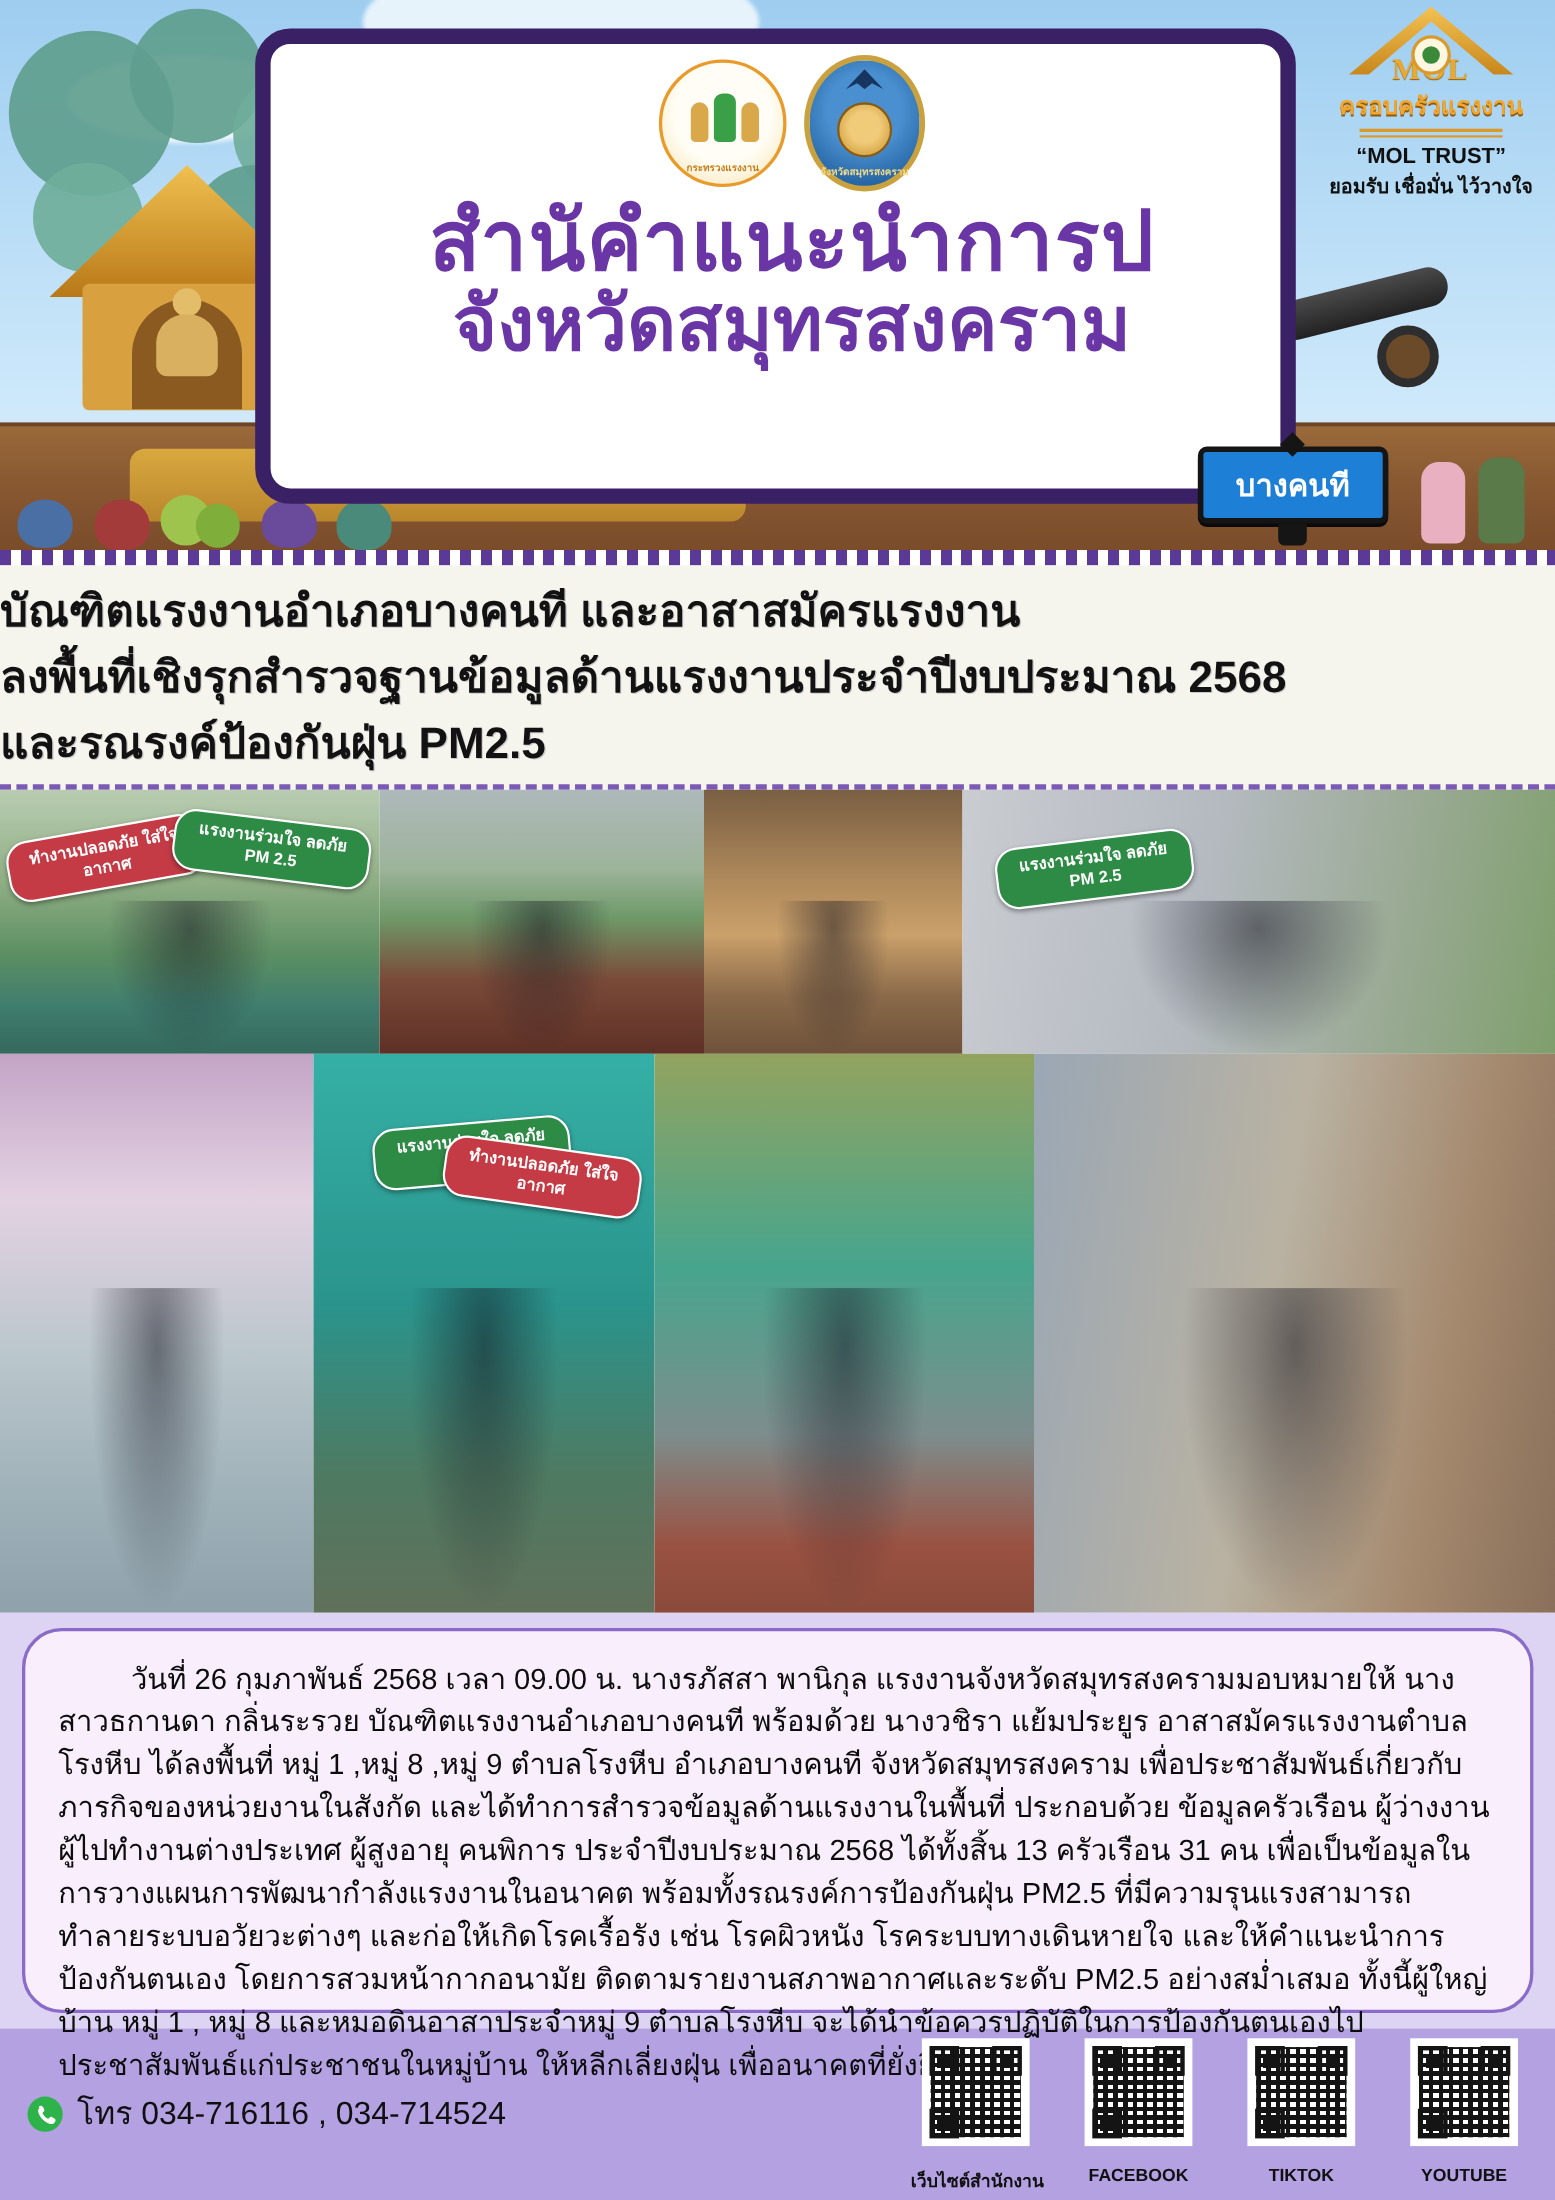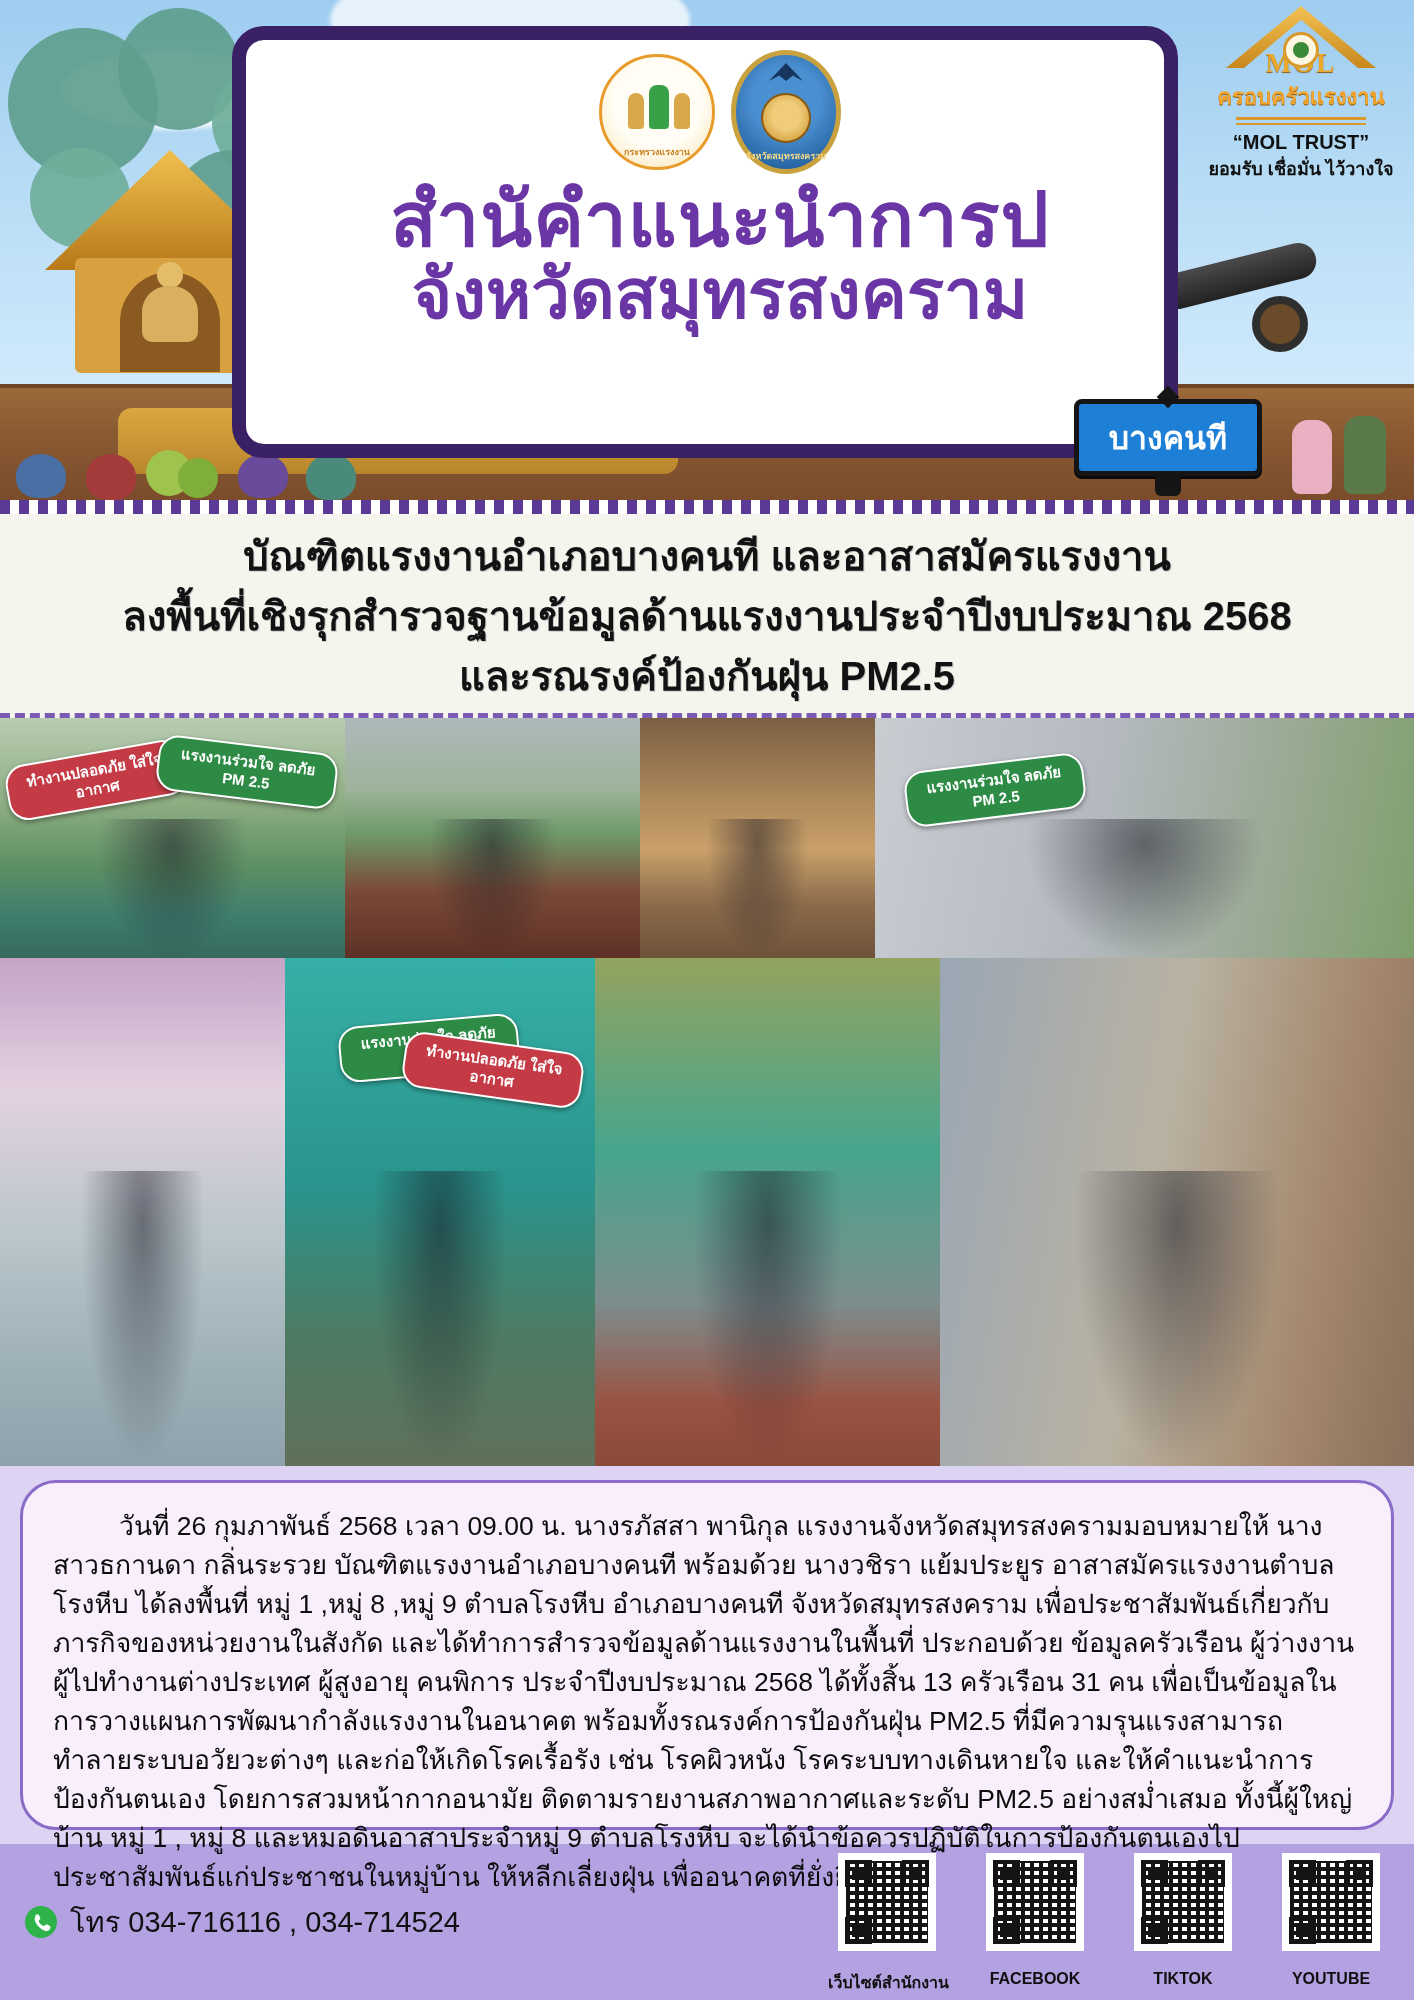--- a/index.html
+++ b/index.html
@@ -101,28 +101,28 @@
   .drum{position:absolute;left:50%;top:38px;transform:translateX(-50%);width:46px;height:46px;border-radius:50%;
        background:radial-gradient(circle at 50% 45%,#f0cc7a 0 40%,#d9a84a 75%,#b9862c 100%);border:2px solid #8a5a10;}
   .logo-cap2{position:absolute;left:0;right:0;bottom:6px;font-size:9px;font-weight:700;color:#f3d98a;text-align:center;}
 
   .title{line-height:1.04;text-align:center;color:#6a35a5;font-weight:800;margin-top:6px;}
   .title .t1{font-size:76px;letter-spacing:1px;}
   .title .t2{font-size:69px;letter-spacing:0px;}
 
   .district-sign{position:absolute;right:152px;bottom:4px;z-index:6;text-align:center;}
   .district-finial{width:16px;height:16px;margin:0 auto -6px;background:#151515;transform:rotate(45deg);}
-  .district-plate{background:#1e7fd6;color:#fff;font-weight:800;font-size:32px;
+  .district-plate{background:#1e7fd6;color:#fff;font-weight:800;font-size:28px;
        padding:8px 30px;border:5px solid #151515;border-radius:8px;
        box-shadow:0 3px 0 #0a0a0a;}
   .district-leg{width:26px;height:20px;margin:0 auto;background:#151515;border-radius:0 0 6px 6px;}
 
   
   .sep{height:14px;background:repeating-linear-gradient(90deg,#5a3a96 0 10px,#ffffff 10px 19px);}
-  .headline{height:204px;box-sizing:border-box;background:#f5f4ed;text-align:center;
+  .headline{height:204px;box-sizing:border-box;background:#f5f4ed;
        padding-top:12px;border-bottom:5px dashed #7a5ab5;}
   .headline div{font-size:40px;font-weight:800;color:#121212;line-height:1.5;
        text-shadow:1px 1px 0 #c9c9c9;}
 
   
   .collage{width:1414px;}
   .row{display:flex;}
   .ph{position:relative;overflow:hidden;}
   .row1 .ph{height:240px;}
   .row2 .ph{height:508px;}

